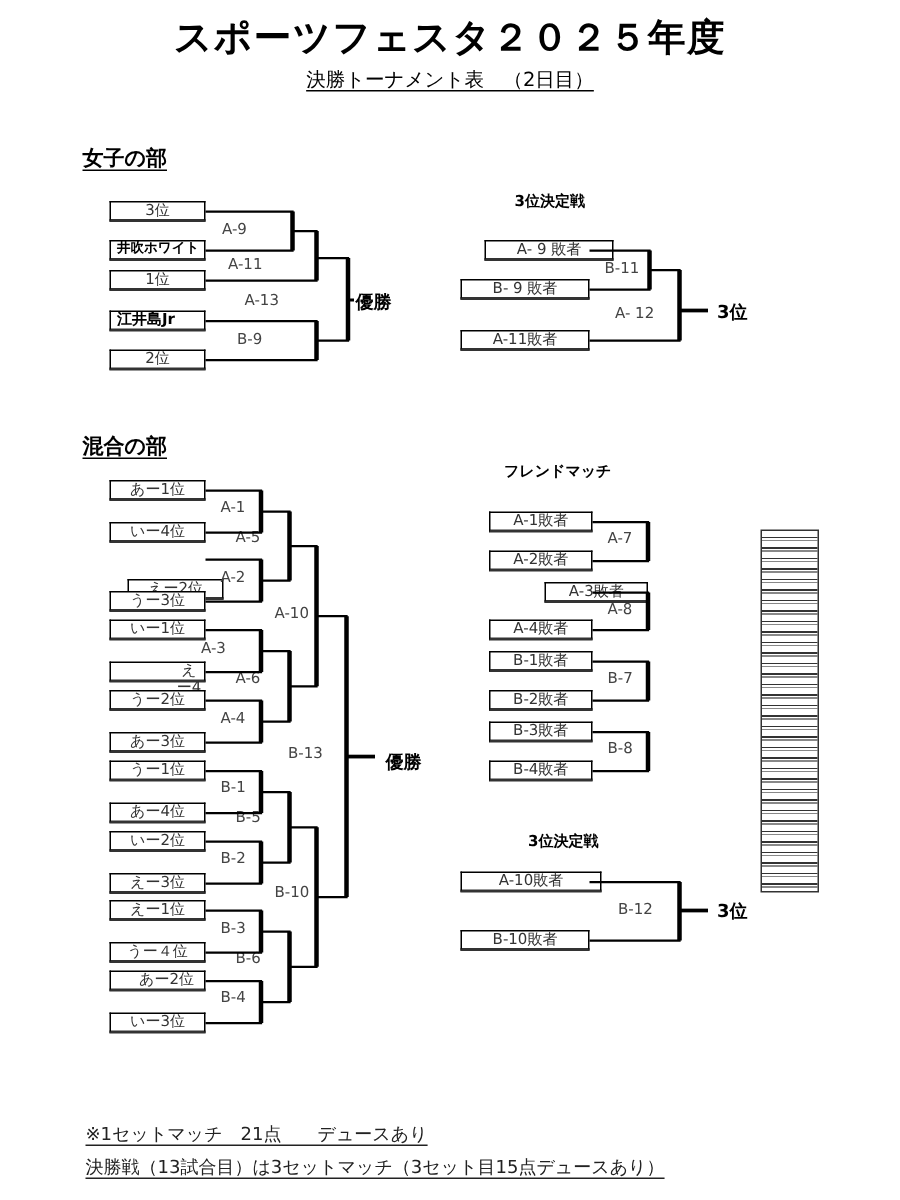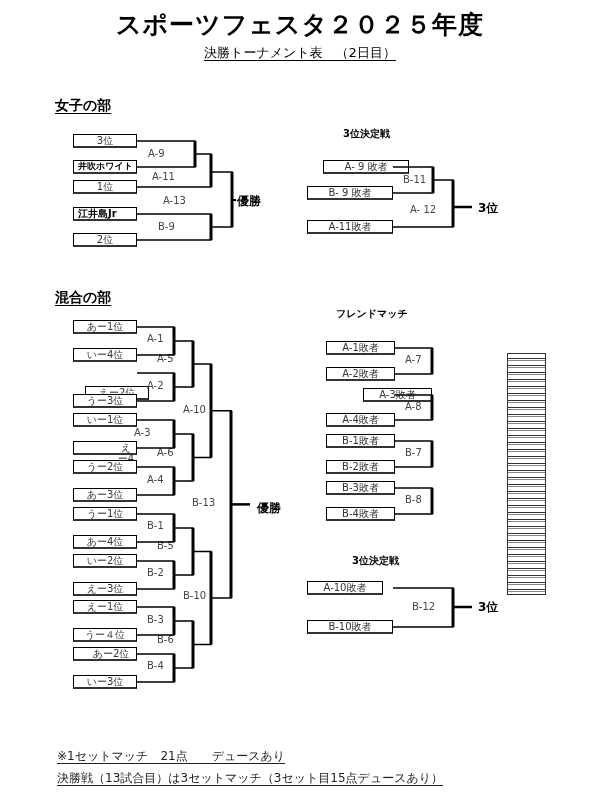--- a/index.html
+++ b/index.html
@@ -95,21 +95,21 @@
     <div class="box" style="left: 326px; top: 460px; width: 69px;">B-2敗者</div>
     <div class="box" style="left: 326px; top: 481px; width: 69px;">B-3敗者</div>
     <div class="box" style="left: 326px; top: 507px; width: 69px;">B-4敗者</div>
   </div>
 <div class="mlabel" style="left:405px; top:354px;">A-7</div>
 <div class="mlabel" style="left:405px; top:401px;">A-8</div>
 <div class="mlabel" style="left:405px; top:447px;">B-7</div>
 <div class="mlabel" style="left:405px; top:494px;">B-8</div>
 
 <div class="abs subhead" style="left:352px; top:554px;">3位決定戦</div>
-<div class="box" style="left:307px; top:581px; width:76px;">A-10敗者</div>
+<div class="box" style="left:307px; top:581px; width:94px;">A-10敗者</div>
 <div class="box" style="left:307px; top:620px; width:86px;">B-10敗者</div>
 <div class="mlabel" style="left:412px; top:601px;">B-12</div>
 <div class="result" style="left:478px; top:599px;">3位</div>
 
 <div class="stripes"></div>
 
 <svg class="lines" id="bracket-lines">
     <polyline points="137,141 195,141 195,167 137,167" fill="none" stroke="#000" stroke-width="1.5"></polyline>
     <polyline points="195,141 195,167" fill="none" stroke="#000" stroke-width="3"></polyline>
     <polyline points="195,154 211,154 211,187 137,187" fill="none" stroke="#000" stroke-width="1.5"></polyline>

